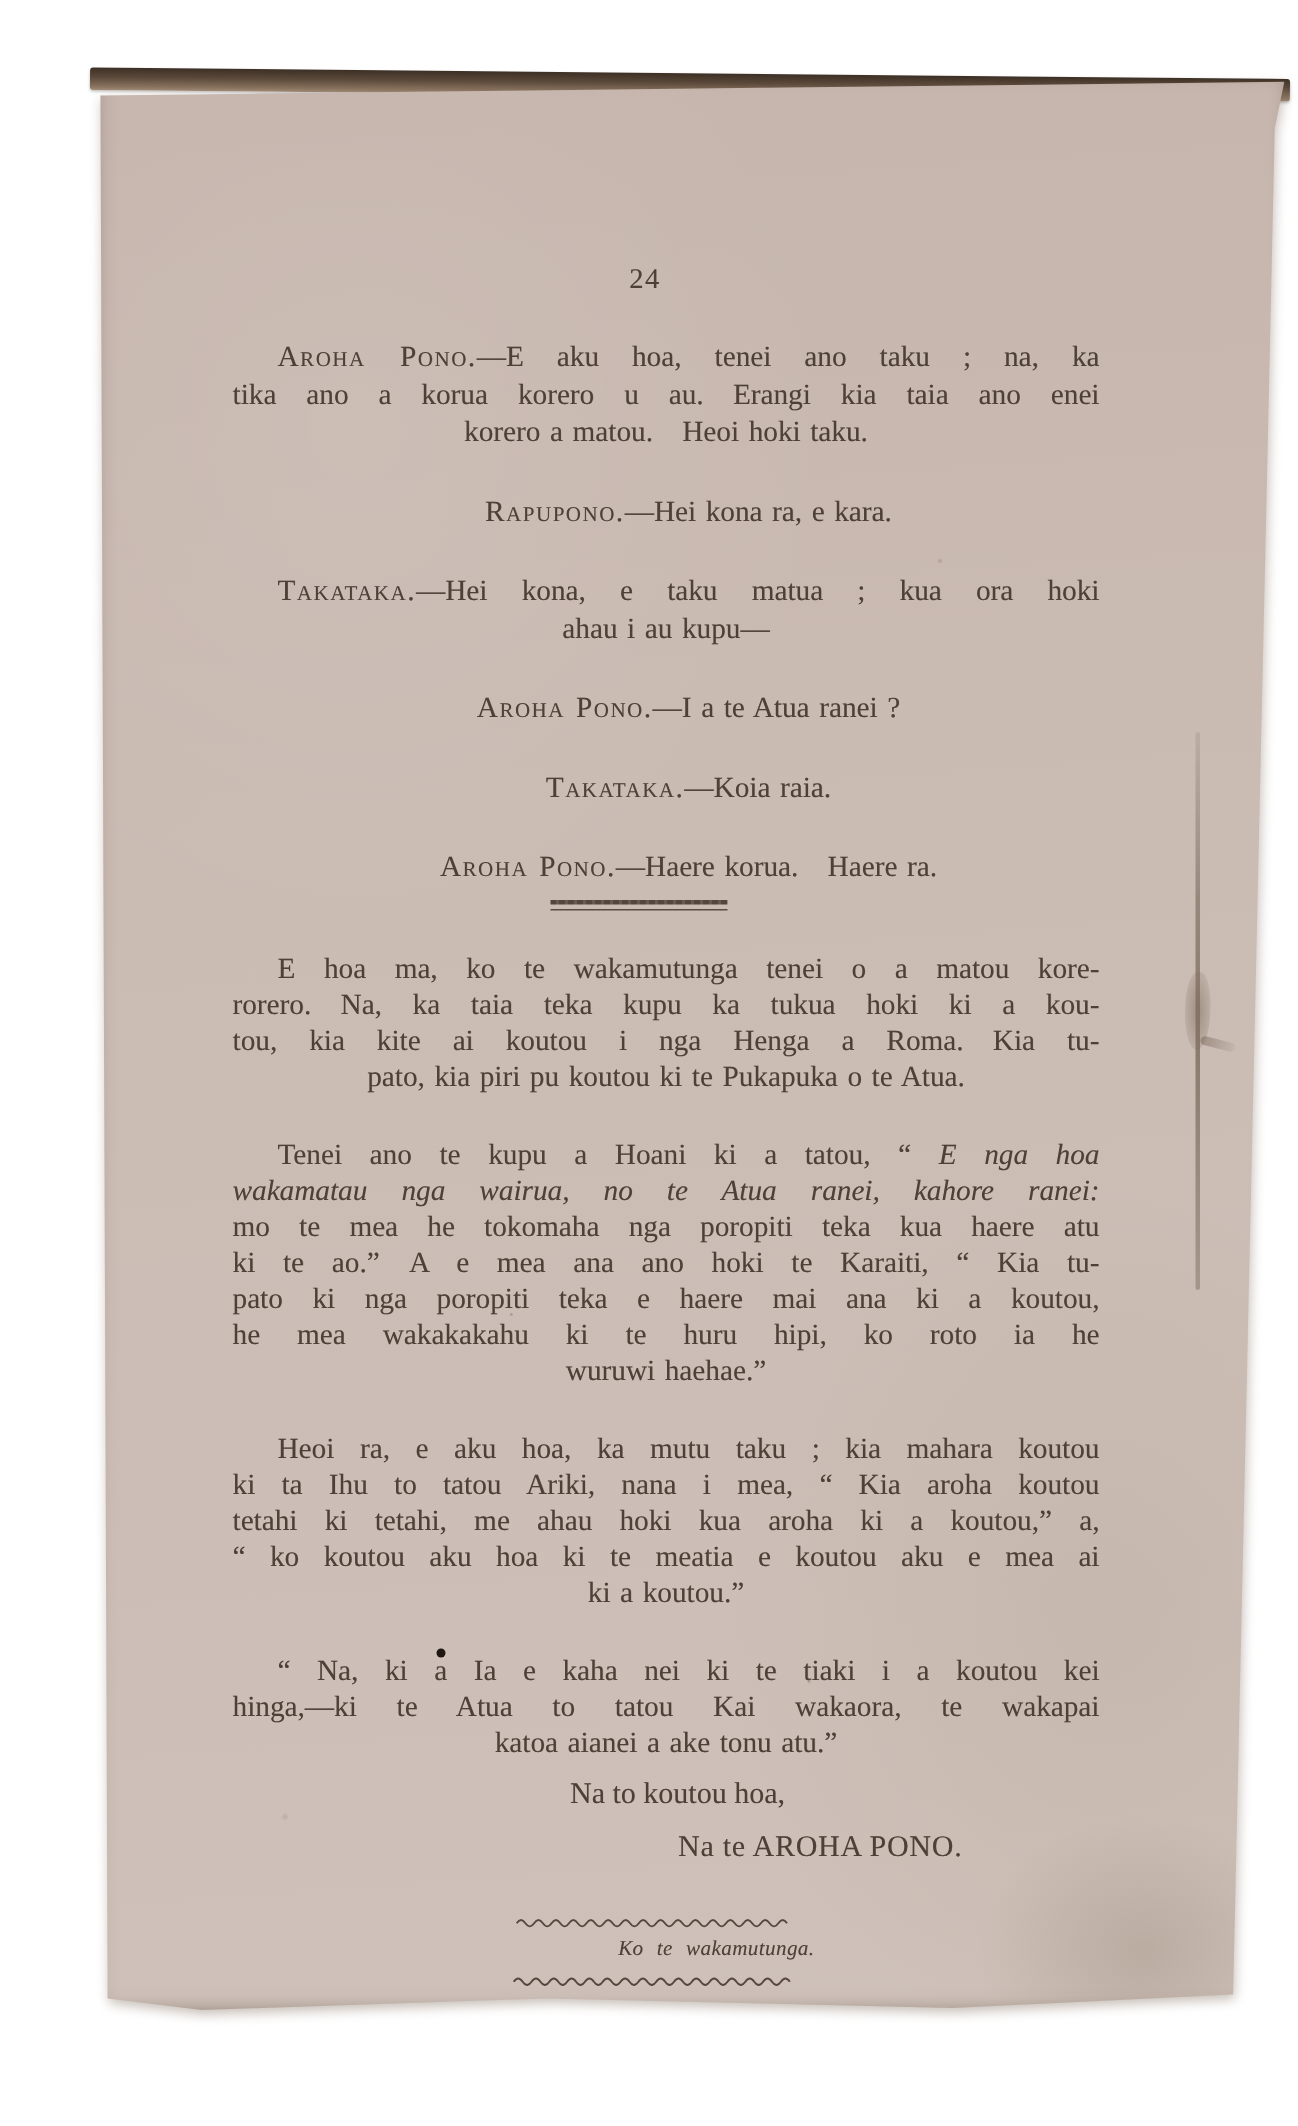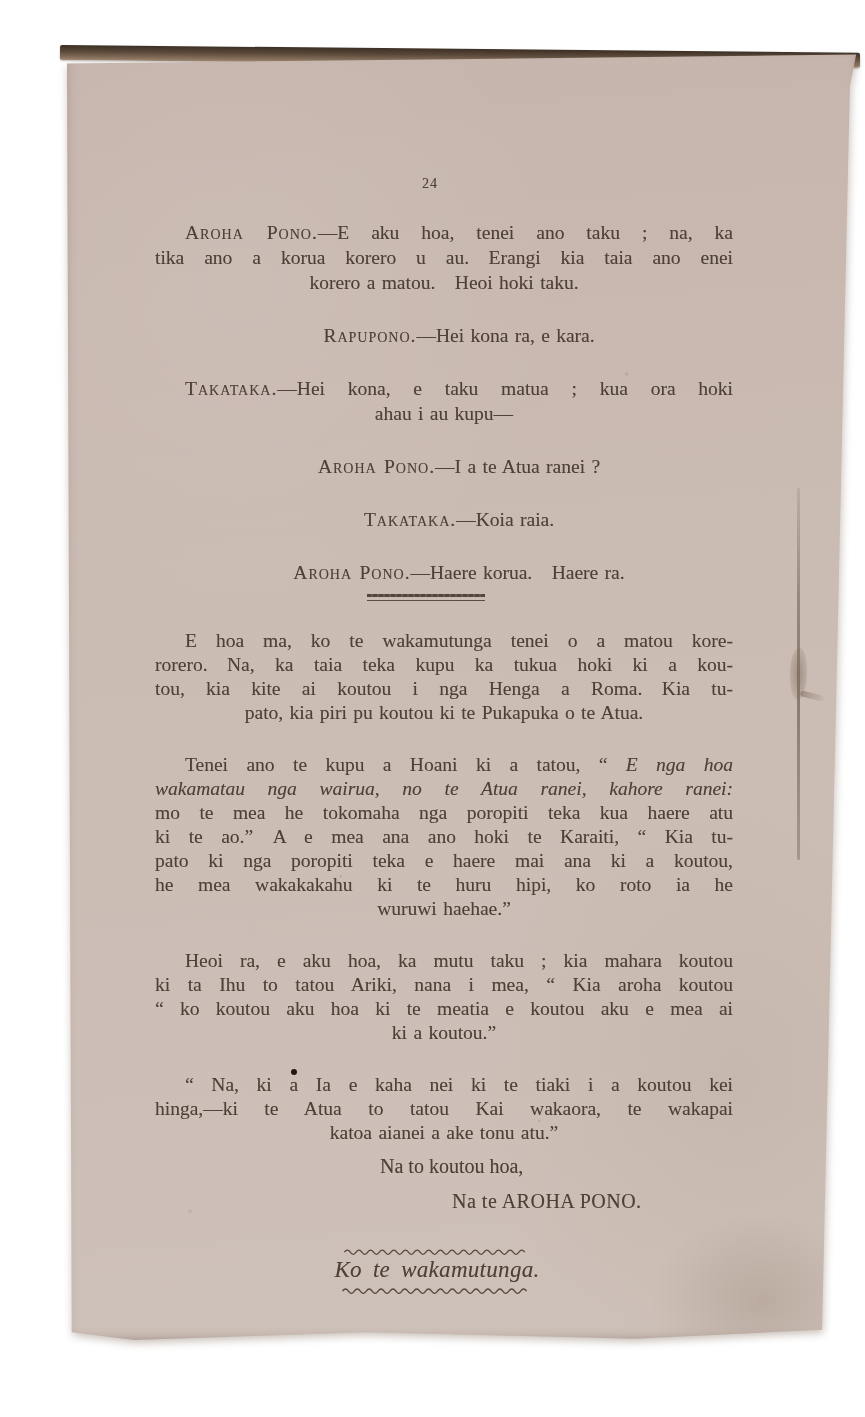--- a/index.html
+++ b/index.html
@@ -55,21 +55,21 @@
   .thread::after{content:'';position:absolute;left:-7px;top:160px;width:17px;height:52px;
     background:radial-gradient(ellipse at 50% 50%, rgba(125,105,90,.55), rgba(125,105,90,.15) 75%, transparent);
     border-radius:50% 40% 55% 45%;}
   .thread::before{content:'';position:absolute;left:3px;top:205px;width:24px;height:6px;
     background:linear-gradient(90deg, rgba(115,96,82,.5), rgba(115,96,82,.05));
     transform:rotate(14deg);border-radius:3px;}
 
   .text-block{position:absolute;left:92px;top:124px;width:578px;
     font-size:19.5px;color:var(--ink);text-shadow:.2px .3px 0 rgba(60,48,40,.3);}
 
-  .pagenum{text-align:center;transform:translateX(-14px);font-size:14px;letter-spacing:1px;margin-bottom:16px;}
+  .pagenum{text-align:center;transform:translateX(-14px);font-size:19px;letter-spacing:1px;margin-bottom:16px;}
 
   .blk{margin-bottom:7px;margin-top:28px;}
   #dialog .ln{line-height:25px;}
   #body .ln{line-height:24px;}
   .ln{text-align:center;word-spacing:1.5px;}
   .ln.j{text-align:justify;text-align-last:justify;}
   .ln.ind{text-indent:30px;}
   .sc{font-variant:small-caps;letter-spacing:1px;}
   .it{font-style:italic;}
   .inkdot{position:relative;}
@@ -79,21 +79,21 @@
   .divider{margin:9px 0 19px 212px;width:118px;}
   .divider .thick{height:3px;background:repeating-linear-gradient(90deg,#54463c 0 4px,#6a5a4e 4px 6px);}
   .divider .thin{height:1px;background:#5a4c41;margin-top:2.5px;}
 
   .sig1{margin-top:8px;margin-left:225px;font-size:20px;line-height:26px;}
   .sig2{margin-top:9px;margin-left:297px;font-size:20px;line-height:26px;letter-spacing:.5px;}
 
   .ending{margin-top:34px;margin-left:176px;width:212px;text-align:center;}
   .wave{display:block;margin:0 auto;color:#56483e;}
   .wave.w2{margin-top:3px;}
-  .ending-text{font-style:italic;font-size:23px;line-height:27px;word-spacing:5px;letter-spacing:.3px;padding:1px 0;}
+  .ending-text{font-style:italic;font-size:14px;line-height:27px;word-spacing:5px;letter-spacing:.3px;padding:1px 0;text-align:right;}
 
   .colophon{margin-top:48px;width:460px;text-align:center;}
   .place{font-size:20px;letter-spacing:1.5px;line-height:24px;}
   .printer{margin-top:6px;font-variant:small-caps;font-size:17.5px;letter-spacing:.5px;
     word-spacing:2px;line-height:22px;white-space:nowrap;}
   .imprint-rule{width:36px;height:2px;background:#5a4c41;margin:10px auto 8px;}
   .year{font-size:18px;letter-spacing:1px;line-height:22px;}
 </style>
 </head>
 <body>
@@ -148,20 +148,21 @@
               <div class="ln j"><span class="it">wakamatau nga wairua, no te Atua ranei, kahore ranei:</span></div>
               <div class="ln j"><span>mo te mea he tokomaha nga poropiti teka kua haere atu</span></div>
               <div class="ln j"><span>ki te ao.” A e mea ana ano hoki te Karaiti, “ Kia tu-</span></div>
               <div class="ln j"><span>pato ki nga poropiti teka e haere mai ana ki a koutou,</span></div>
               <div class="ln j"><span>he mea wakakakahu ki te huru hipi, ko roto ia he</span></div>
               <div class="ln"><span>wuruwi haehae.”</span></div>
             </div>
             <div class="blk">
               <div class="ln j ind"><span>Heoi ra, e aku hoa, ka mutu taku ; kia mahara koutou</span></div>
               <div class="ln j"><span>ki ta Ihu to tatou Ariki, nana i mea, “ Kia aroha koutou</span></div>
+              <div class="ln j"><span>tetahi ki tetahi, me ahau hoki kua aroha ki a koutou,” a,</span></div>
               <div class="ln j"><span>“ ko koutou aku hoa ki te meatia e koutou aku e mea ai</span></div>
               <div class="ln"><span>ki a koutou.”</span></div>
             </div>
             <div class="blk">
               <div class="ln j ind"><span>“ Na, ki </span><span class="inkdot">a</span><span> Ia e kaha nei ki te tiaki i a koutou kei</span></div>
               <div class="ln j"><span>hinga,—ki te Atua to tatou Kai wakaora, te wakapai</span></div>
               <div class="ln"><span>katoa aianei a ake tonu atu.”</span></div>
             </div>
           </div>
 

